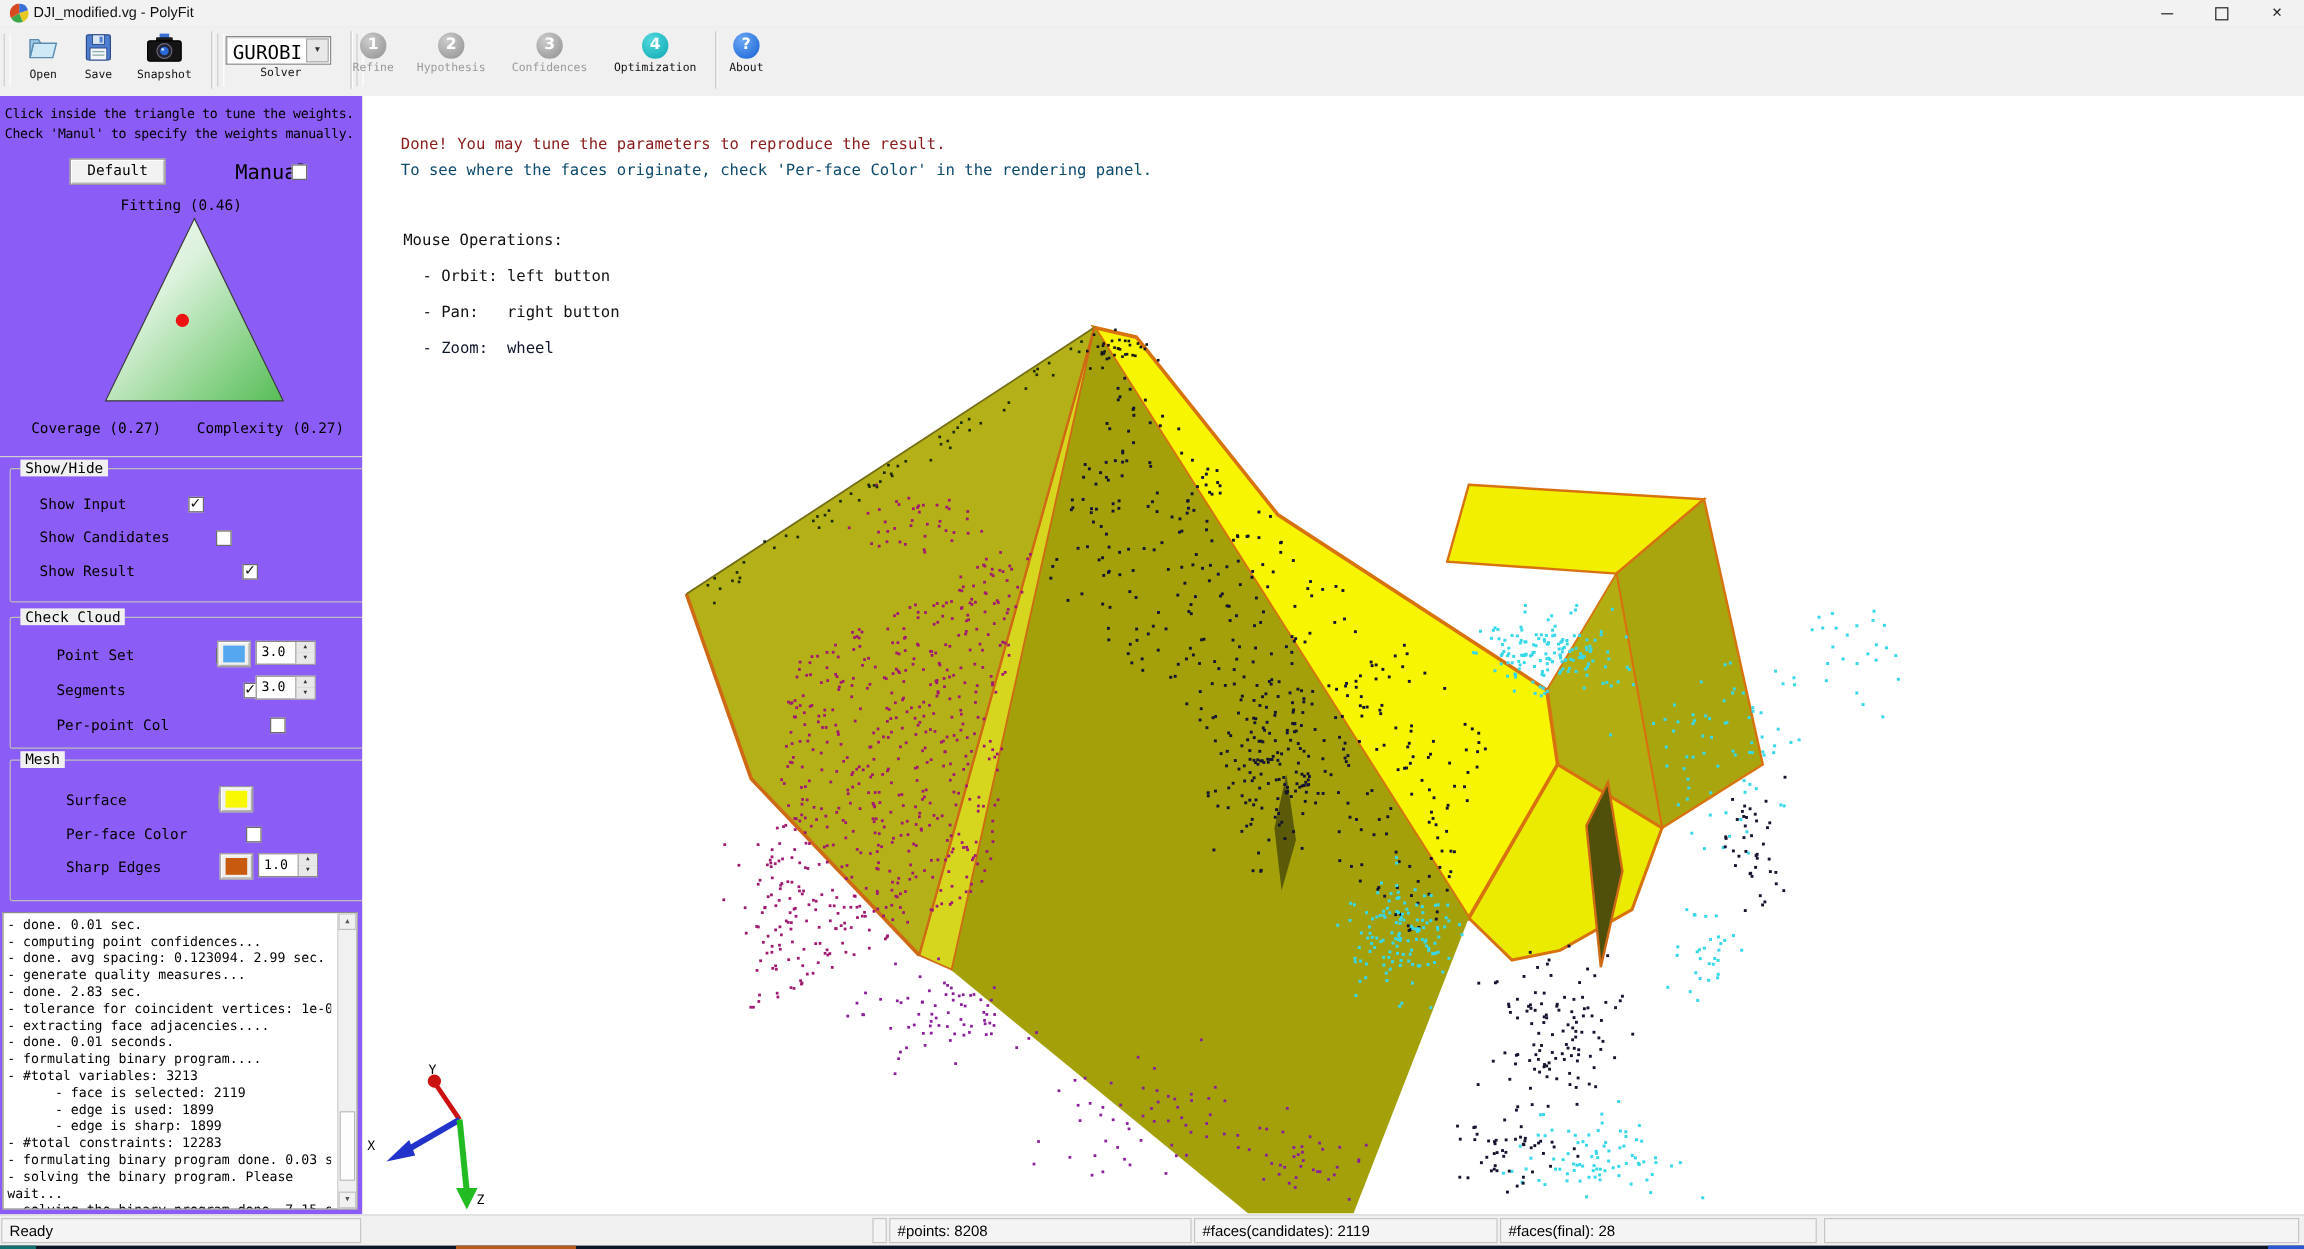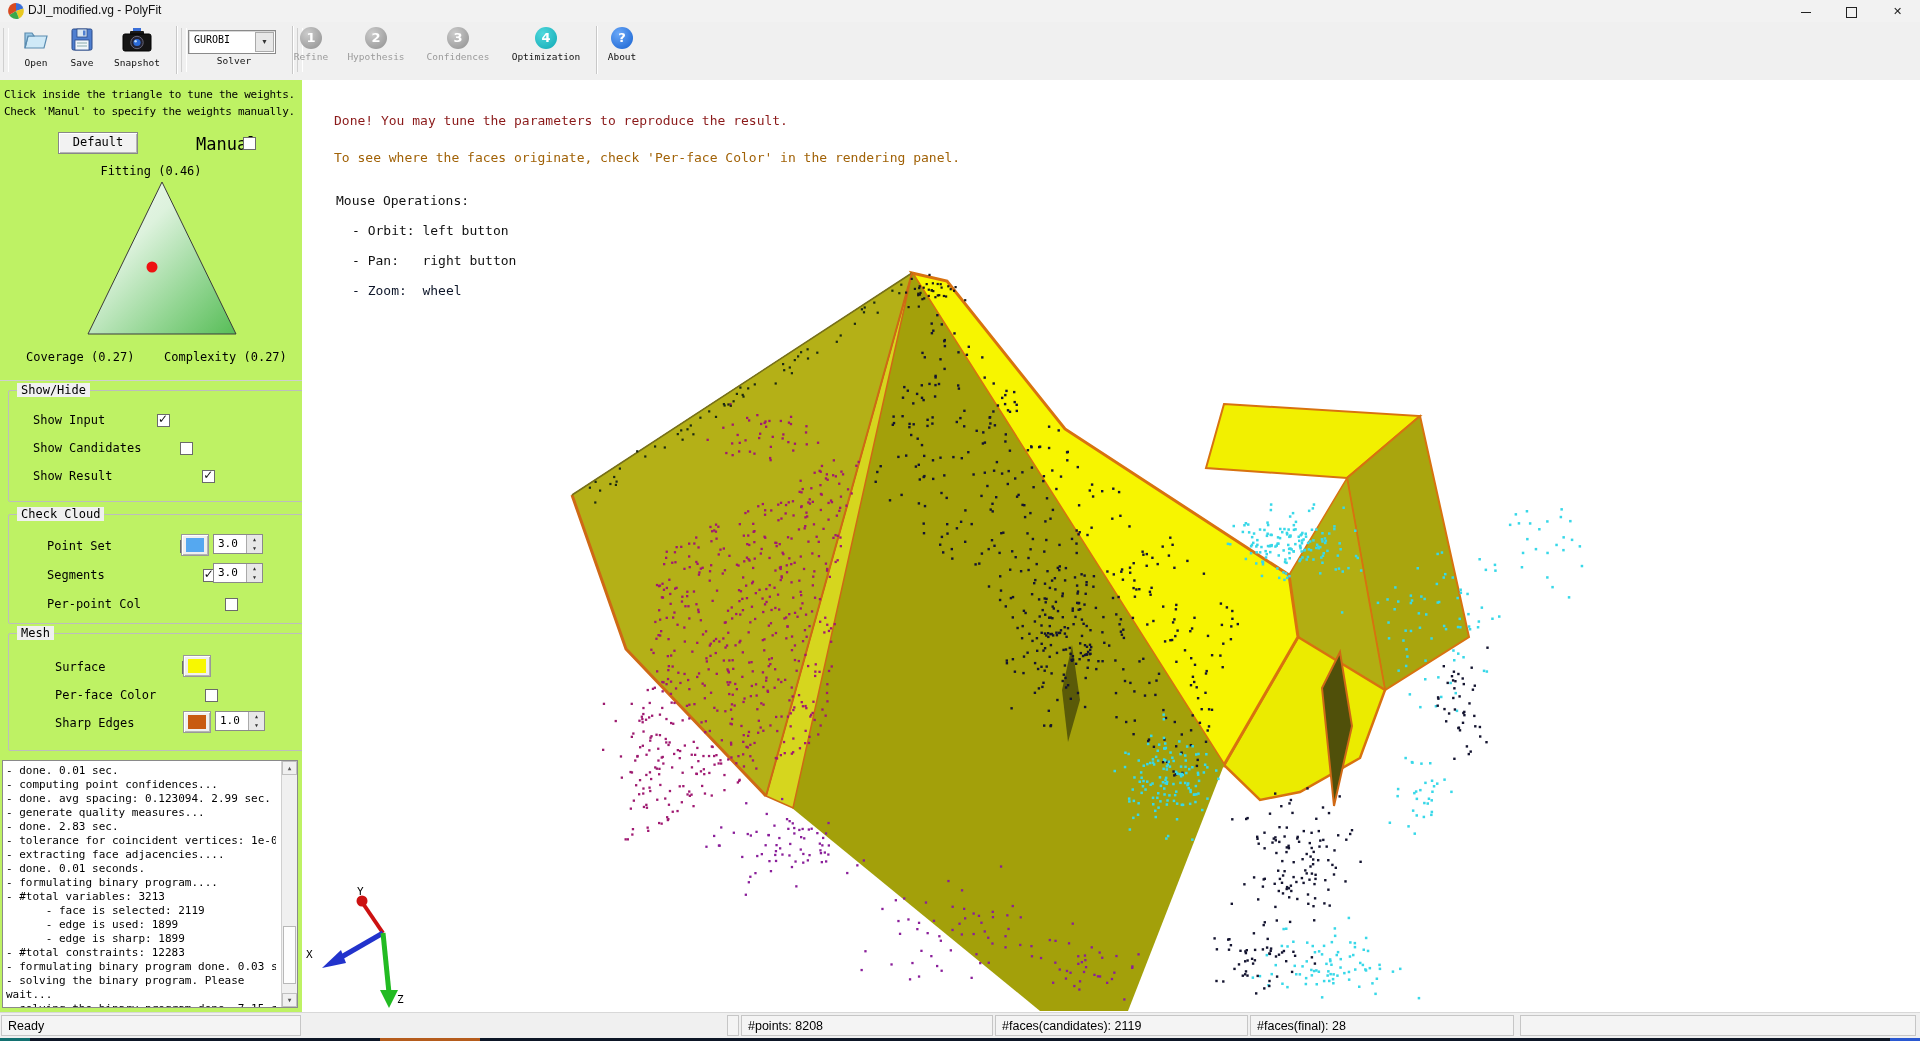--- a/index.html
+++ b/index.html
@@ -24,25 +24,25 @@
   .tbtn .ticon{height:30px;display:flex;align-items:center;justify-content:center;}
   .tbtn .tlabel{font-size:9.5px;color:#111;font-family:"DejaVu Sans Mono",monospace;margin-top:2px;}
   .tbtn.disabled .tlabel{color:#9a9a9a;}
   .stepcirc{width:22px;height:22px;border-radius:50%;margin:2px auto 0;color:#fff;font-weight:bold;
     font-size:13px;line-height:22px;text-align:center;font-family:"DejaVu Sans",sans-serif;}
   .stepcirc.off{background:radial-gradient(circle at 35% 30%,#cccccc,#8f8f8f);}
   .stepcirc.on{background:radial-gradient(circle at 35% 30%,#4fd8dc,#0fa8b4);}
   .stepcirc.about{background:radial-gradient(circle at 35% 30%,#6aa8f8,#1560d0);}
   #solver-combo{position:absolute;left:0;top:5px;width:86px;height:22px;background:#fff;
     border:1px solid #8a8a8a;box-shadow:inset 1px 1px 0 #d8d8d8;}
-  #solver-combo .val{position:absolute;left:5px;top:3px;font-size:10px;font-family:"DejaVu Sans Mono",monospace;}
+  #solver-combo .val{position:absolute;left:5px;top:3px;font-size:16px;font-family:"DejaVu Sans Mono",monospace;}
   #solver-combo .dd{position:absolute;right:1px;top:1px;width:17px;height:18px;background:#e8e8e8;
     border:1px solid #aaa;font-size:7px;text-align:center;line-height:18px;color:#333;}
   
-  #leftpanel{position:absolute;left:0;top:80px;width:302px;height:932px;background:#bef264;
+  #leftpanel{position:absolute;left:0;top:80px;width:302px;height:932px;background:#8b5cf6;
     font-family:"DejaVu Sans Mono",monospace;}
   .hint{position:absolute;left:4px;font-size:11px;letter-spacing:-0.3px;color:#000;white-space:pre;}
   #default-btn{position:absolute;left:58px;top:52px;width:78px;height:20px;background:#f2f2f2;
     border:1px solid #888;box-shadow:inset 1px 1px 0 #fff,inset -1px -1px 0 #b5b5b5;
     font-size:12px;text-align:center;line-height:19px;}
   .cb{width:13px;height:13px;background:#fff;border:1px solid #6b6b6b;display:inline-block;
     position:relative;box-sizing:border-box;}
   .cb.checked::after{content:"✓";position:absolute;left:0;top:-3px;font-size:12px;font-weight:bold;
     color:#111;font-family:"DejaVu Sans",sans-serif;}
   .group{position:absolute;left:8px;width:288px;border:1px solid #bdbdbd;border-radius:2px;padding-left:16px;}
@@ -286,21 +286,21 @@
     <div id="log-scroll">
       <div class="sarrow" style="top:0">▲</div>
       <div id="log-thumb"></div>
       <div class="sarrow" style="bottom:0">▼</div>
     </div>
   </div>
 </div>
 
 <div id="viewport">
   <div class="vmsg" style="left:32px;top:33px;color:#8b1a1a">Done! You may tune the parameters to reproduce the result.</div>
-  <div class="vmsg" style="left:32px;top:70px;color:#a16207">To see where the faces originate, check 'Per-face Color' in the rendering panel.</div>
+  <div class="vmsg" style="left:32px;top:55px;color:#0c4a6e">To see where the faces originate, check 'Per-face Color' in the rendering panel.</div>
   <div class="vmsg" style="left:34px;top:113px;color:#111">Mouse Operations:</div>
   <div class="vmsg" style="left:50px;top:143px;color:#111">- Orbit: left button</div>
   <div class="vmsg" style="left:50px;top:173px;color:#111">- Pan:   right button</div>
   <div class="vmsg" style="left:50px;top:203px;color:#0f172a">- Zoom:  wheel</div>
 
   <svg width="1618" height="932" viewBox="302 80 1618 932" style="position:absolute;left:0;top:0">
 
     <polygon points="1224,404 1420,416 1347,478 1206,468" fill="#f2f000" stroke="#d8720f" stroke-width="2"></polygon>
     <polygon points="1420,416 1469,637 1385,690 1347,478" fill="#a9a50e" stroke="#d8720f" stroke-width="2"></polygon>
     <polygon points="1347,478 1385,690 1298,637 1289,575" fill="#b2ae12" stroke="#d8720f" stroke-width="1.5"></polygon>

